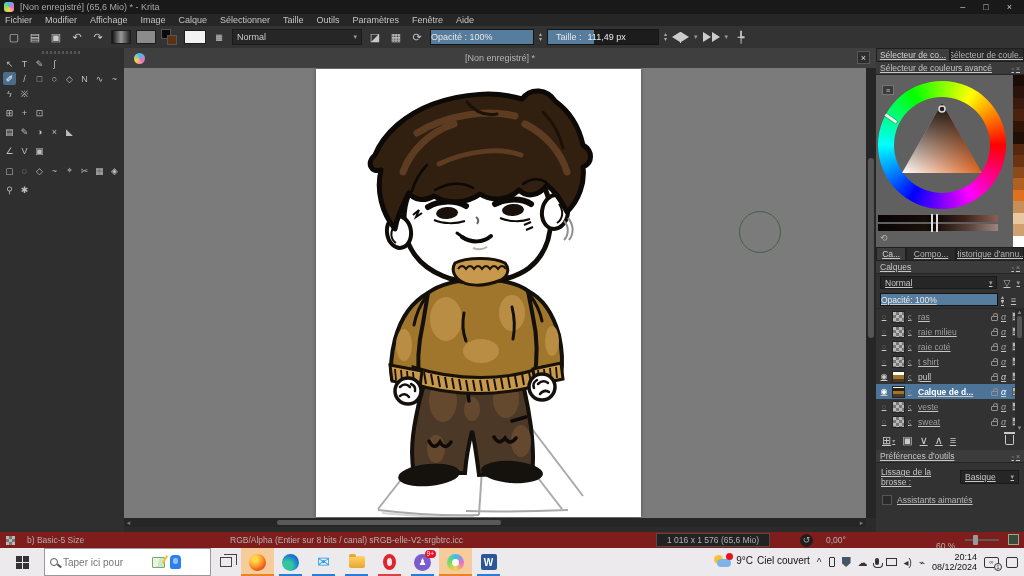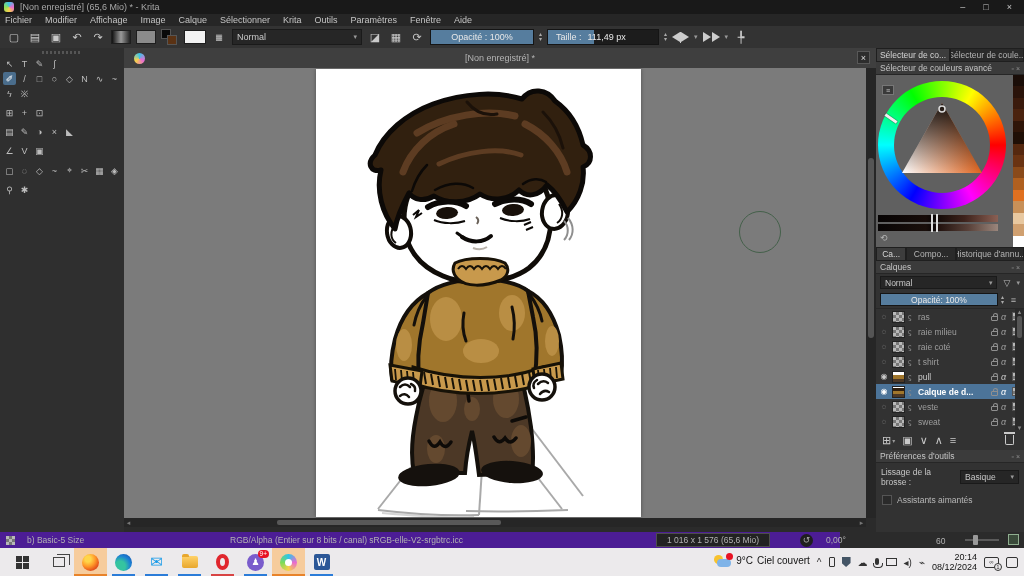--- a/index.html
+++ b/index.html
@@ -21,21 +21,21 @@
   
   #toolbar { left:0; top:26px; width:1024px; height:22px; background:#333; display:flex;
     align-items:center; gap:5px; padding:0 6px; color:#cfcfcf; font-size:9px; }
   .tbtn { width:16px; height:16px; display:flex; align-items:center; justify-content:center;
     color:#c9c9c9; font-size:11px; }
   .tchip { width:20px; height:14px; border:1px solid #1e1e1e; }
   .combo { background:#262626; border:1px solid #1a1a1a; height:16px; display:flex;
     align-items:center; padding:0 4px; gap:6px; color:#c9c9c9; }
   .combo .arr { color:#9a9a9a; font-size:7px; }
   .kslider { position:relative; background:#1c1c1c; border:1px solid #151515; height:16px;
-    display:flex; align-items:center; justify-content:center; color:#e8e8e8; overflow:hidden; }
+    display:flex; align-items:center; justify-content:flex-start; color:#e8e8e8; overflow:hidden; }
   .kslider .fill { position:absolute; left:0; top:0; bottom:0; background:#567d9e; }
   .kslider .lbl { position:relative; z-index:1; }
   .spin { display:flex; flex-direction:column; font-size:6px; color:#aaa; line-height:5px; }
   .tri-r { width:0; height:0; border-top:5px solid transparent; border-bottom:5px solid transparent; border-left:8px solid #ccc; }
   .tri-l { width:0; height:0; border-top:5px solid transparent; border-bottom:5px solid transparent; border-right:8px solid #ccc; }
 
   
   #toolbox { left:0; top:48px; width:124px; height:484px; background:#2f2f2f; }
   #toolbox .grip { width:40px; height:3px; margin:3px auto 2px auto;
     background:repeating-linear-gradient(90deg,#555 0 2px,transparent 2px 4px); }
@@ -58,21 +58,21 @@
   #page { left:192px; top:1px; width:325px; height:448px; background:#fff; box-shadow:0 0 4px rgba(0,0,0,.35); }
   #brush-cursor { left:615px; top:143px; width:42px; height:42px; border:1px solid #44604a;
     border-radius:50%; }
   .vscroll { left:742px; top:20px; width:10px; height:450px; background:#262626; }
   .vscroll .thumb { position:absolute; left:2px; top:90px; width:6px; height:180px; background:#555; border-radius:3px; }
   .hscroll { left:0; top:470px; width:742px; height:9px; background:#262626; display:flex; align-items:center; }
   .hscroll .thumb { position:absolute; left:153px; width:224px; height:5px; background:#585858; border-radius:2px; }
   .scr-arr { color:#777; font-size:7px; width:9px; text-align:center; }
 
   
-  #right-panel { left:876px; top:48px; width:148px; height:484px; background:#323232; color:#c6c6c6; font-size:8.5px; }
+  #right-panel { left:876px; top:48px; width:148px; height:484px; background:#323232; color:#c6c6c6; font-size:8.5px;text-decoration:underline; }
   .tabs { display:flex; height:14px; }
   .tab { flex:1; display:flex; align-items:center; justify-content:center; background:#2a2a2a;
     border:1px solid #1f1f1f; color:#b5b5b5; white-space:nowrap; overflow:hidden; }
   .tab.active { background:#3d3d3d; color:#d6d6d6; }
   .docker-head { height:13px; background:#3b3b3b; display:flex; align-items:center;
     padding:0 4px; gap:3px; border-bottom:1px solid #262626; }
   .docker-head .mini { margin-left:auto; display:flex; gap:2px; color:#8f8f8f; font-size:7px; }
   #selector-body { position:relative; width:148px; height:172px; background:#606060; }
   #wheel { position:absolute; left:2px; top:6px; width:128px; height:128px; border-radius:50%;
     background:conic-gradient(from 90deg,#ff0000,#ff00ff,#0000ff,#00ffff,#00ff00,#ffff00,#ff0000); }
@@ -121,21 +121,21 @@
   #layer-btns { display:flex; align-items:center; gap:7px; padding:3px 6px; height:20px; }
   #layer-btns .b { color:#c9c9c9; font-size:11px; display:flex; align-items:center; gap:1px; }
   .trash { width:9px; height:10px; border:1px solid #c9c9c9; border-top:none; border-radius:0 0 2px 2px; position:relative; margin-left:auto; margin-right:4px; }
   .trash::before { content:""; position:absolute; left:-2px; top:-3px; width:11px; height:1.5px; background:#c9c9c9; }
   #smoothing-row { display:flex; align-items:center; gap:4px; padding:4px 5px; }
   #smoothing-row .combo { width:64px; height:14px; }
   #assist-row { display:flex; align-items:center; gap:5px; padding:4px 6px; color:#b8b8b8; }
   .cbx { width:10px; height:10px; background:#2a2a2a; border:1px solid #555; }
 
   
-  #statusbar { left:0; top:532px; width:840px; height:16px; background:#4c1d95; color:#b2b2b2;
+  #statusbar { left:0; top:532px; width:1024px; height:16px; background:#7f1d1d; color:#b2b2b2;
     font-size:8.5px; display:flex; align-items:center; gap:8px; padding:0 6px; }
   #statusbar .chkico { width:9px; height:9px; }
   #dims-box { background:#222; border:1px solid #4d4d4d; padding:1px 10px; position:absolute; left:656px; }
   #rot-btn { position:absolute; left:800px; width:13px; height:13px; border-radius:50%; background:#1f1f1f;
     color:#aaa; font-size:9px; text-align:center; line-height:12px; }
   #angle-txt { position:absolute; left:826px; }
   #zoom-txt { position:absolute; left:936px;margin-top:12px; }
   #zoom-slider { position:absolute; left:965px; top:7px; width:34px; height:2px; background:#5a5a5a; }
   #zoom-slider .th { position:absolute; left:8px; top:-4px; width:5px; height:10px; background:#9a9a9a; border-radius:1px; }
   #fit-btn { position:absolute; left:1008px; top:2px; width:11px; height:11px; border:1px solid #8fae8f; background:#3a4a3a; }
@@ -212,21 +212,21 @@
     </span>
   </div>
 
   <div id="menubar" class="abs">
     <span>Fichier</span>
     <span>Modifier</span>
     <span>Affichage</span>
     <span>Image</span>
     <span>Calque</span>
     <span>Sélectionner</span>
-    <span>Krita</span>
+    <span>Taille</span>
     <span>Outils</span>
     <span>Paramètres</span>
     <span>Fenêtre</span>
     <span>Aide</span>
   </div>
 
   <div id="toolbar" class="abs">
     <span class="tbtn">▢</span>
     <span class="tbtn">▤</span>
     <span class="tbtn">▣</span>
@@ -676,20 +676,26 @@
   </div>
 
   <div id="taskbar" class="abs">
     <div id="start-btn">
       <span class="winlogo">
           <i></i>
           <i></i>
           <i></i>
           <i></i>
         </span>
+    </div>
+    <div id="search-box">
+      <span class="mag"></span>
+      <input placeholder="Taper ici pour" style="">
+      <span class="edu-book"></span>
+      <span class="backpack"></span>
     </div>
     <div id="taskview">
         <span class="tv"></span>
       </div>
     <div class="tb-icon hl">
         <span class="ff"></span>
         <span class="ul"></span>
       </div>
     <div class="tb-icon">
         <span class="edge"></span>

